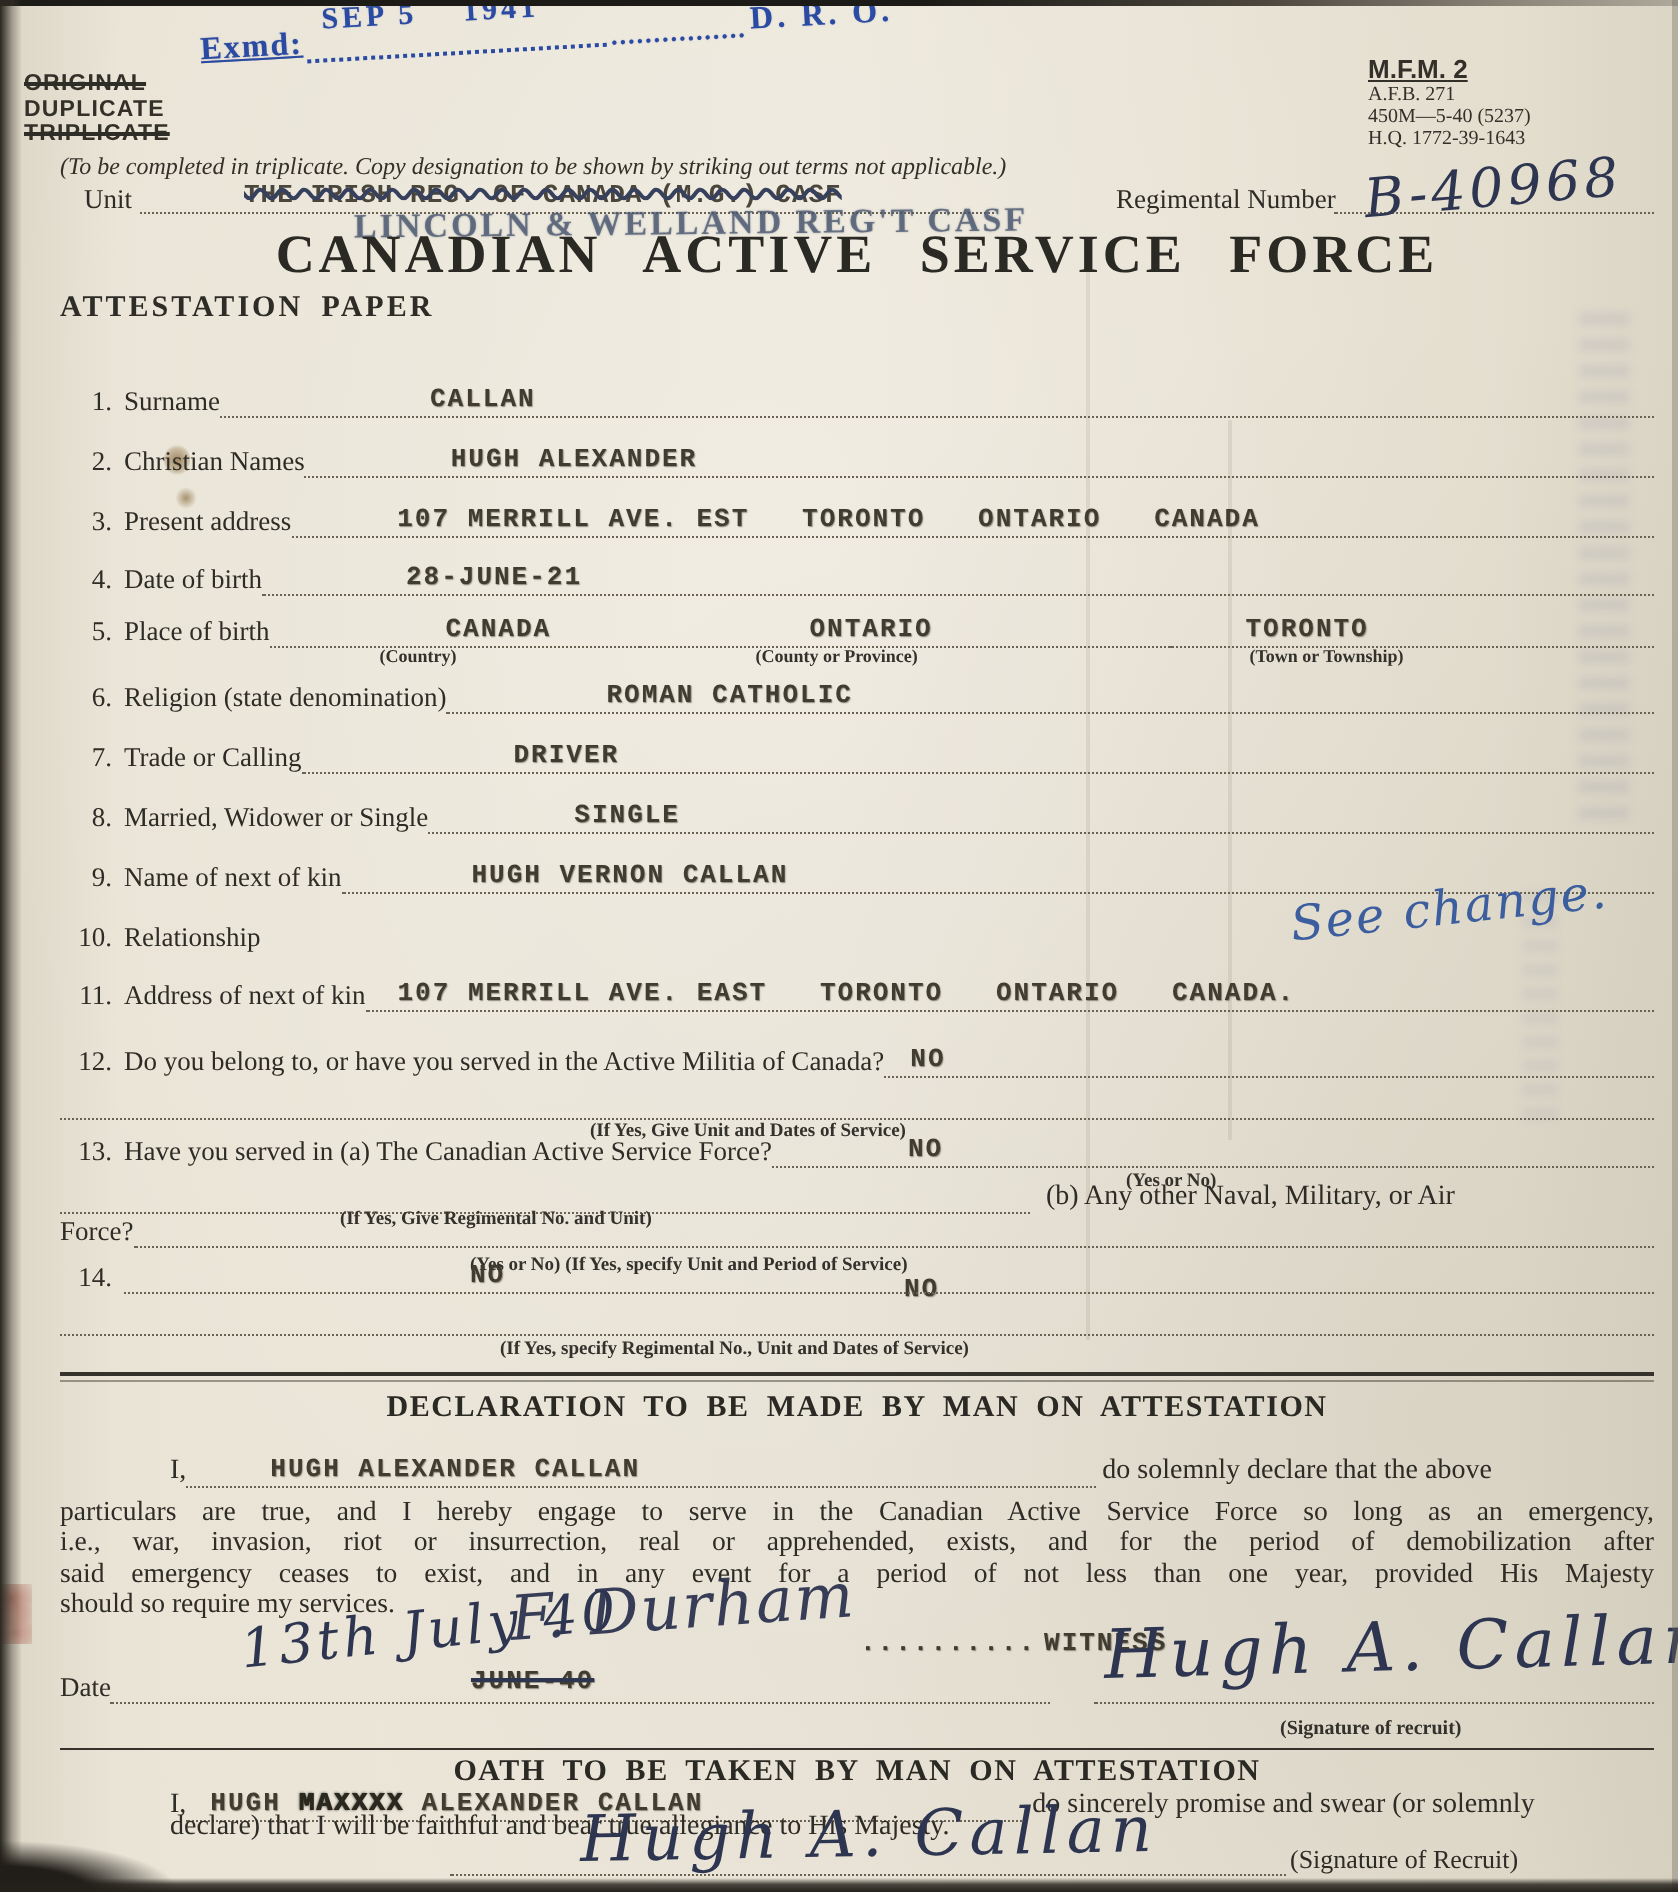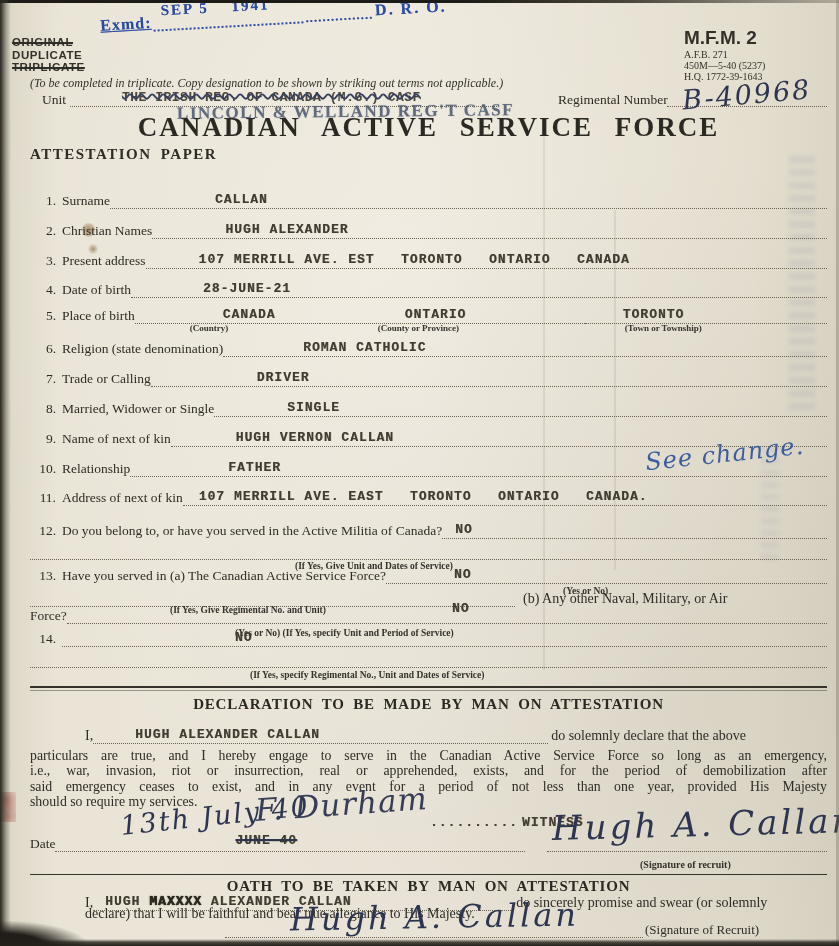--- a/index.html
+++ b/index.html
@@ -40,21 +40,21 @@
     font-family:"Liberation Serif",serif;text-shadow:0 0 .6px #2b4aa288;}
   .stamp .exmd{text-decoration:underline;letter-spacing:1px;}
   .stamp .sep{position:relative;width:150px;border-bottom:2px dotted #2b4aa2;height:14px;margin:0 2px;}
   .stamp .sep .date{position:absolute;left:8px;top:-13px;white-space:pre;font-size:15px;letter-spacing:2px;}
   .stamp .dots{letter-spacing:1px;font-size:13px;line-height:10px;}
   .stamp .dro{font-size:16px;letter-spacing:2px;margin-left:2px;}
   .copies{position:absolute;left:12px;top:36px;font-family:"Liberation Sans",sans-serif;
     font-weight:bold;font-size:11.5px;line-height:12.5px;letter-spacing:.6px;color:#33302a;}
   .copies .struck{text-decoration:line-through;text-decoration-thickness:2px;text-decoration-color:#2f2d28;}
   .refs{position:absolute;left:684px;top:27px;color:#33302a;}
-  .refs .mfm{font-family:"Liberation Sans",sans-serif;font-weight:bold;font-size:19px;}
+  .refs .mfm{font-family:"Liberation Sans",sans-serif;font-weight:bold;font-size:13px;text-decoration:underline;}
   .refs .sm{font-size:10px;line-height:11px;}
   .note{position:absolute;left:30px;top:76px;font-style:italic;font-size:12px;color:#33302a;}
 
   .unitline{position:absolute;left:42px;top:88px;right:12px;height:22px;}
   .unitline .ulabel{position:absolute;left:0;bottom:2px;font-size:13.5px;}
   .unitline .uleader{position:absolute;left:28px;right:330px;bottom:3px;border-bottom:1.6px dotted #6a6353;height:1px;}
   .unit-struck{position:absolute;left:80px;bottom:5px;
     font-family:"Liberation Mono",monospace;font-weight:bold;font-size:13px;letter-spacing:.5px;color:#4a463c;
     text-decoration:line-through;text-decoration-style:wavy;text-decoration-color:#37405c;text-decoration-thickness:2px;}
   .unit-stamp{position:absolute;left:135px;top:14px;font-weight:bold;font-size:17px;letter-spacing:1.5px;
@@ -68,21 +68,21 @@
   .subtitle{position:absolute;left:30px;right:12px;top:146px;font-weight:bold;
     font-size:15px;letter-spacing:1.5px;word-spacing:4px;}
 
   
   .row{position:absolute;left:30px;right:12px;height:22px;display:flex;align-items:flex-end;}
   .qnum{width:26px;text-align:right;margin-right:6px;font-size:13.5px;flex:none;}
   .qlabel{font-size:13.5px;white-space:nowrap;flex:none;}
   .fill{flex:1;border-bottom:1.6px dotted #6a6353;position:relative;height:18px;}
   .fill.fx{flex:none;}
   .typed{font-family:"Liberation Mono",monospace;font-weight:bold;font-size:13px;letter-spacing:1px;
-    color:#403c30;white-space:pre;text-shadow:.4px .4px .6px rgba(64,60,48,.55);}
+    color:#403c30;white-space:pre;text-shadow:.4px .4px .6px rgba(64,60,48,.55);margin-top:36px;}
   .ans{position:absolute;bottom:1px;}
   .cap{position:absolute;top:100%;font-size:9px;font-weight:bold;white-space:nowrap;color:#33312b;}
   .r1{top:187px}.r2{top:217px}.r3{top:247px}.r4{top:276px}.r5{top:302px}
   .r6{top:335px}.r7{top:365px}.r8{top:395px}.r9{top:425px}.r10{top:455px}
   .r11{top:484px}.r12{top:517px}.r13{top:562px}.rforce{top:602px}.r14{top:625px}
   .r1 .ans{left:105px}.r2 .ans{left:73px}.r3 .ans{left:53px}.r4 .ans{left:72px}
   .r6 .ans{left:80px}.r7 .ans{left:106px}.r8 .ans{left:73px}.r9 .ans{left:65px}
   .r10 .ans{left:98px}.r11 .ans{left:16px}.r12 .ans{left:13px}.r13 .ans{left:68px}.r14 .ans{left:173px}
   .r5 .f1{width:185px}.r5 .f2{width:265px}
   .r5 .f1 .ans{left:88px}.r5 .f2 .ans{left:85px}.r5 .f3 .ans{left:38px}
@@ -252,23 +252,20 @@
   <div class="row r9">
     <span class="qnum">9.</span>
     <span class="qlabel">Name of next of kin</span>
     <span class="fill">
         <span class="ans typed">HUGH VERNON CALLAN</span>
       </span>
   </div>
   <div class="row r10">
     <span class="qnum">10.</span>
     <span class="qlabel">Relationship</span>
-    <span class="fill">
-        <span class="ans typed">FATHER</span>
-      </span>
   </div>
   <div class="annotation">See change.</div>
   <div class="row r11">
     <span class="qnum">11.</span>
     <span class="qlabel">Address of next of kin</span>
     <span class="fill">
         <span class="ans typed">107 MERRILL AVE. EAST   TORONTO   ONTARIO   CANADA.</span>
       </span>
   </div>
   <div class="row r12">

